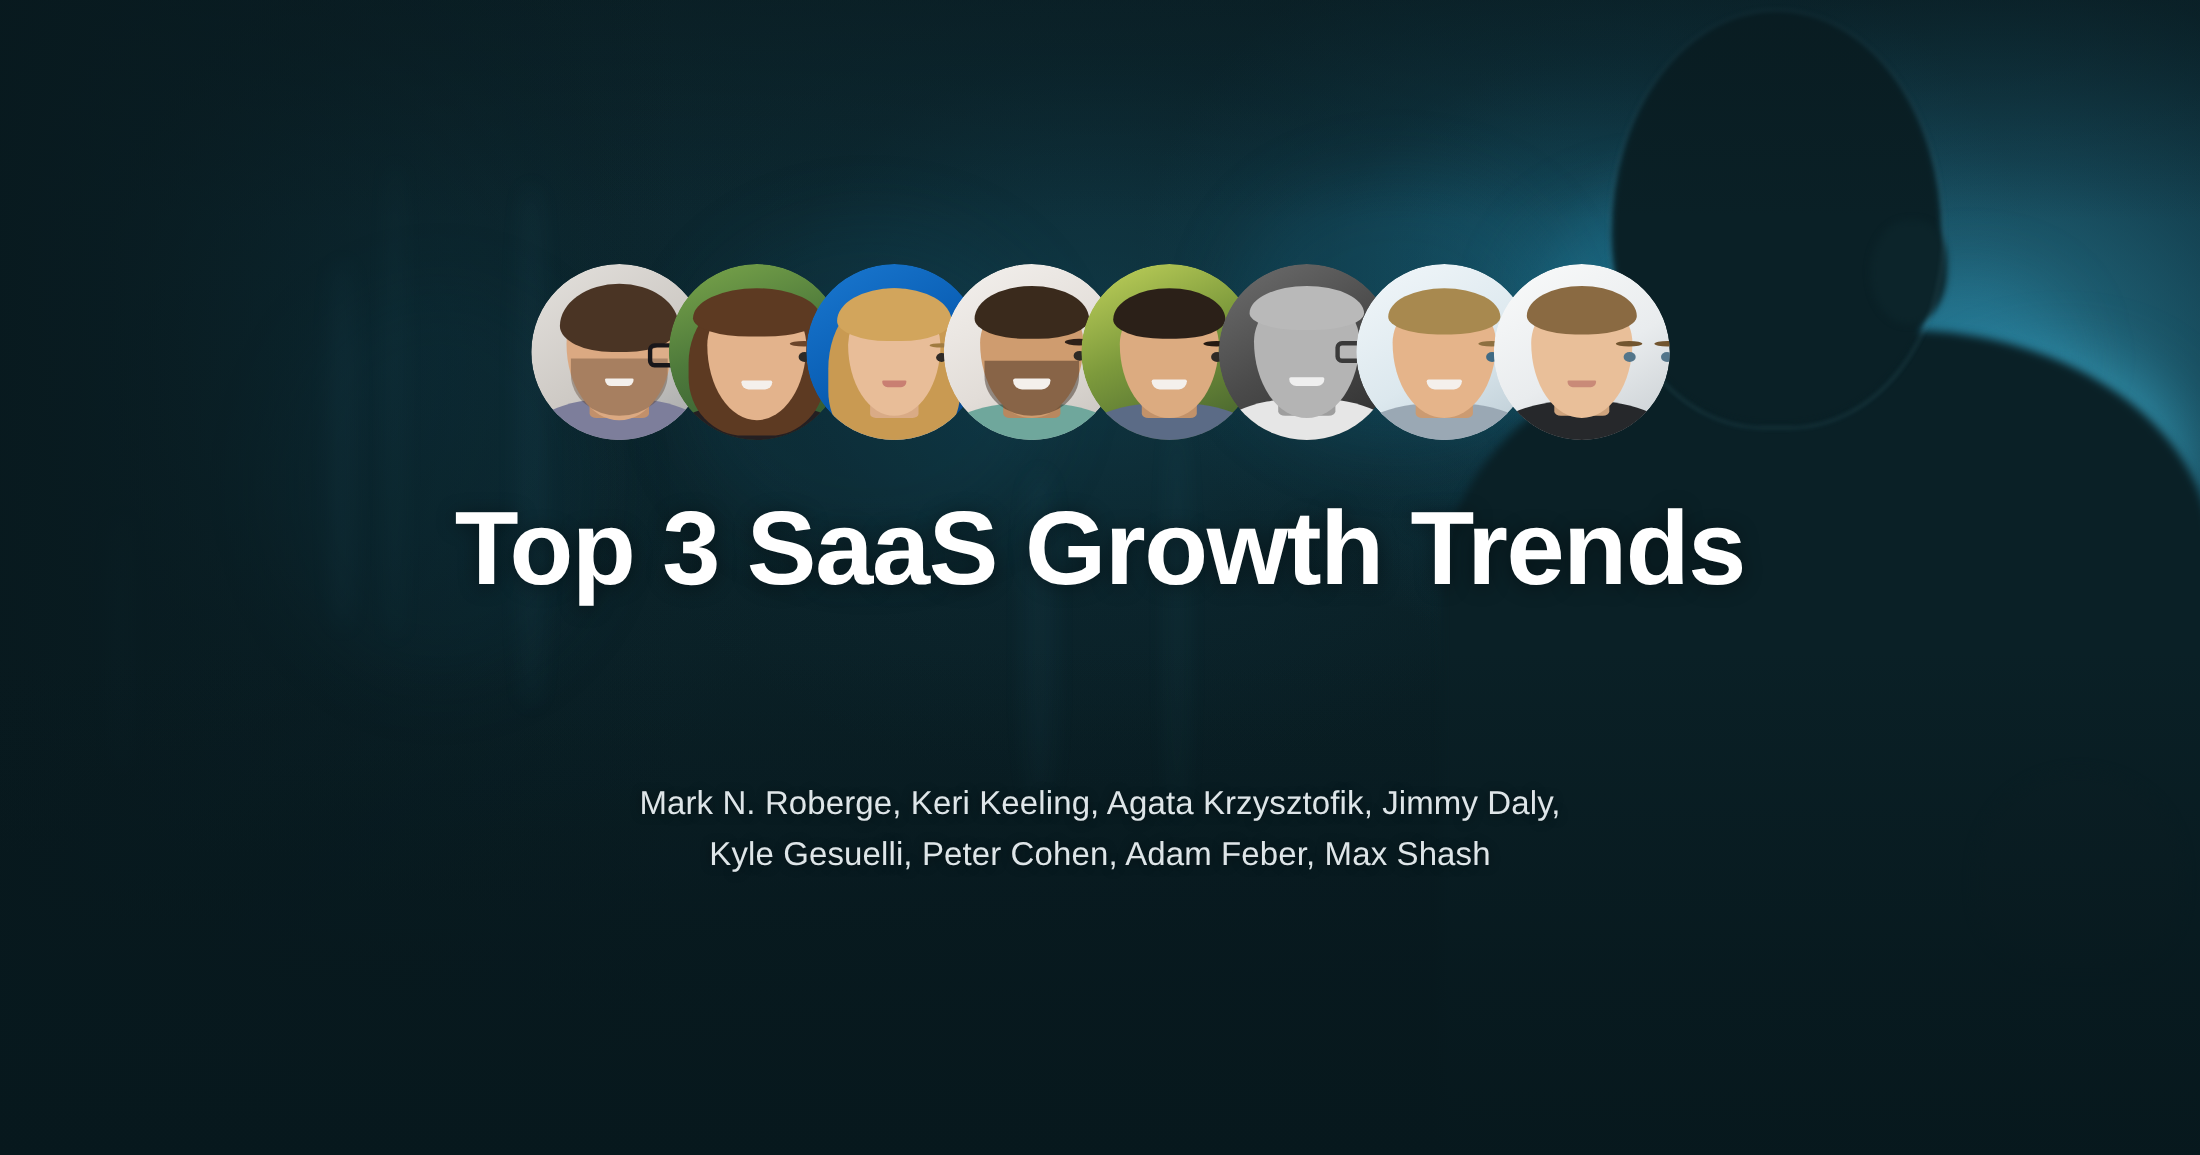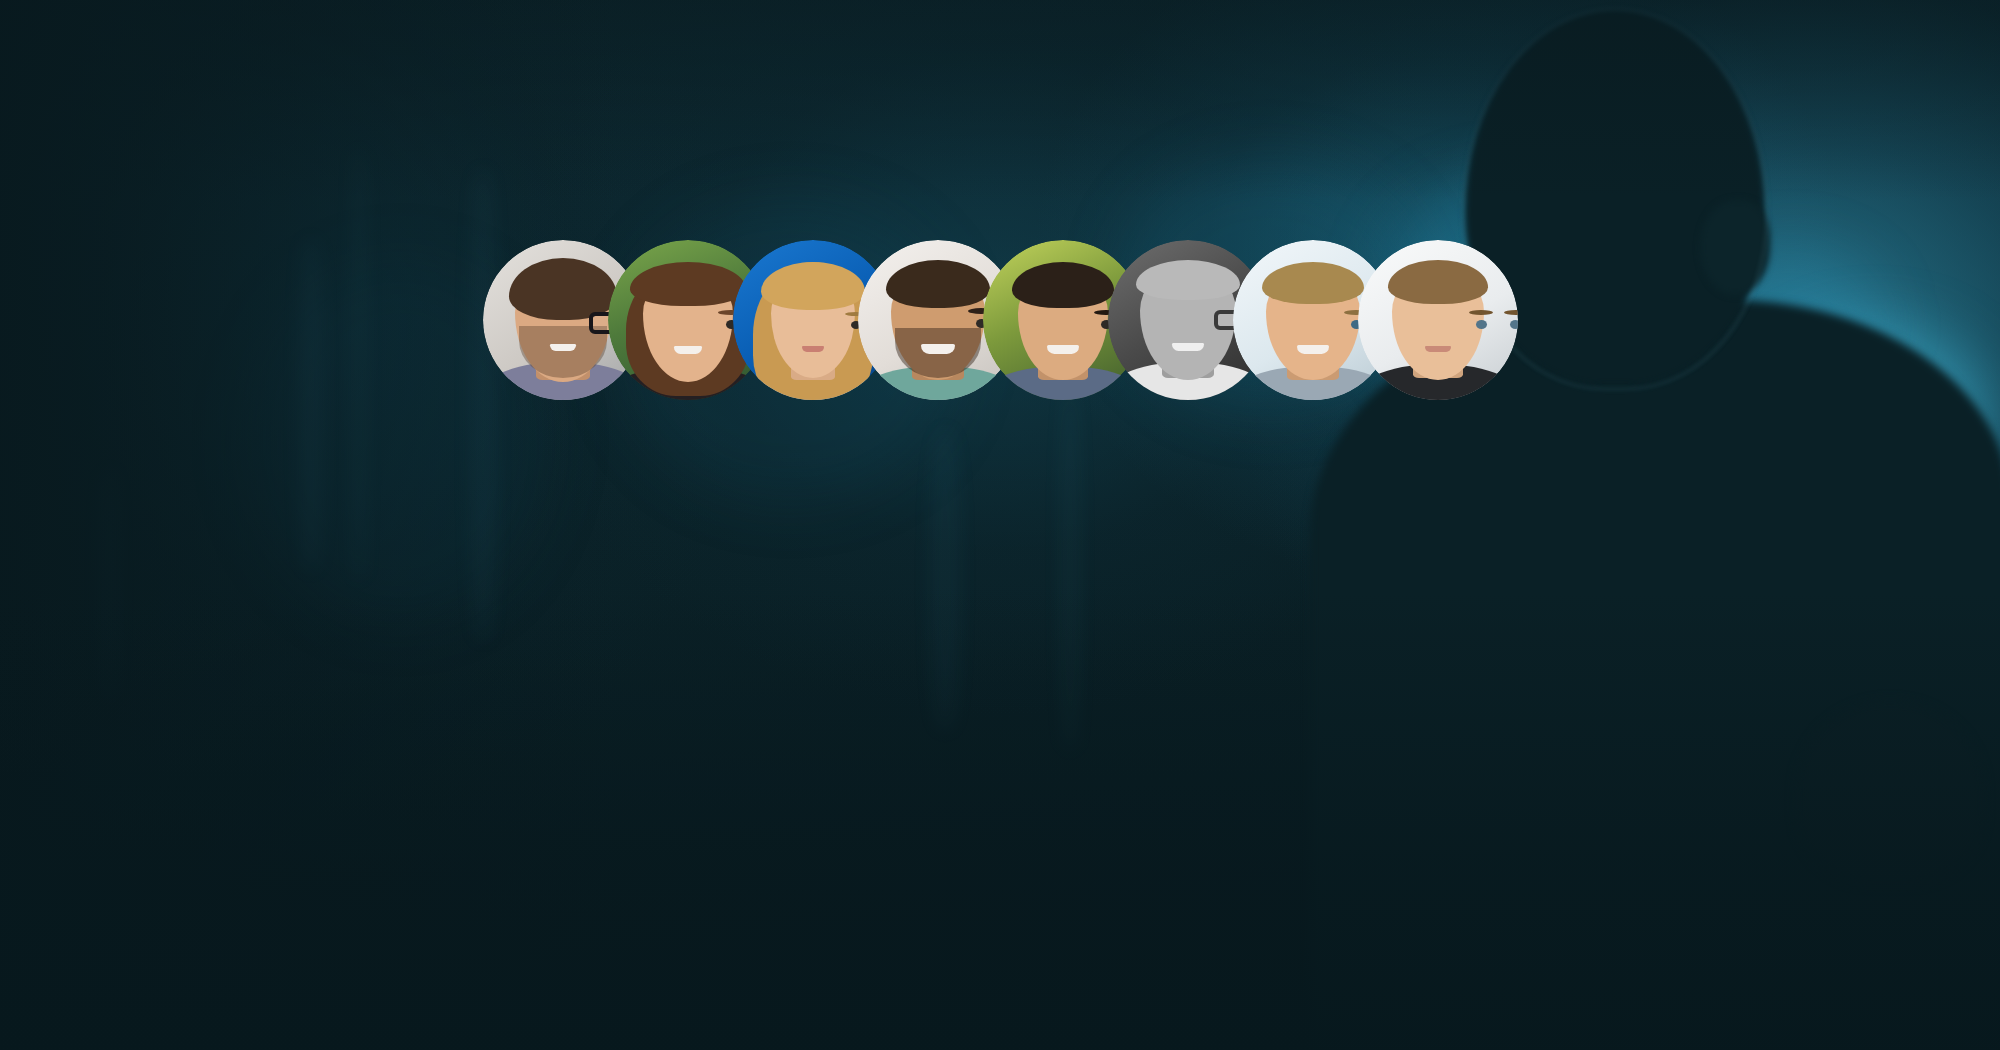--- a/index.html
+++ b/index.html
@@ -330,16 +330,21 @@
         <div class="brow" style="left:66px;top:70px;width:24px;height:5px;background:#72552f;"></div>
         <div class="eye" style="left:38px;top:80px;width:11px;height:9px;background:#53758a;"></div>
         <div class="eye" style="left:72px;top:80px;width:11px;height:9px;background:#53758a;"></div>
         <div class="mouth" style="top:106px;width:26px;height:6px;background:#c98a78;"></div>
       </div>
     </div>
 
   </div>
 
   <div class="title">
+    <div>Top 3 SaaS Growth Trends</div>
   </div>
 
+  <div class="subtitle">
+    <div>Mark N. Roberge, Keri Keeling, Agata Krzysztofik, Jimmy Daly,</div>
+    <div>Kyle Gesuelli, Peter Cohen, Adam Feber, Max Shash</div>
+  </div>
 
 </div>
 
 </body></html>

